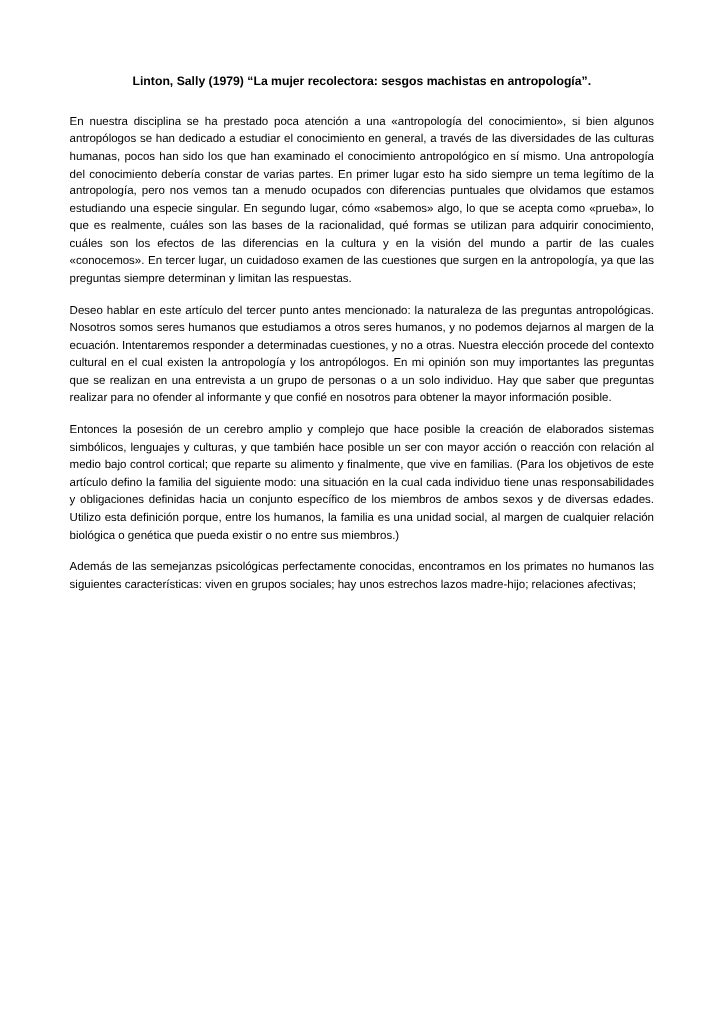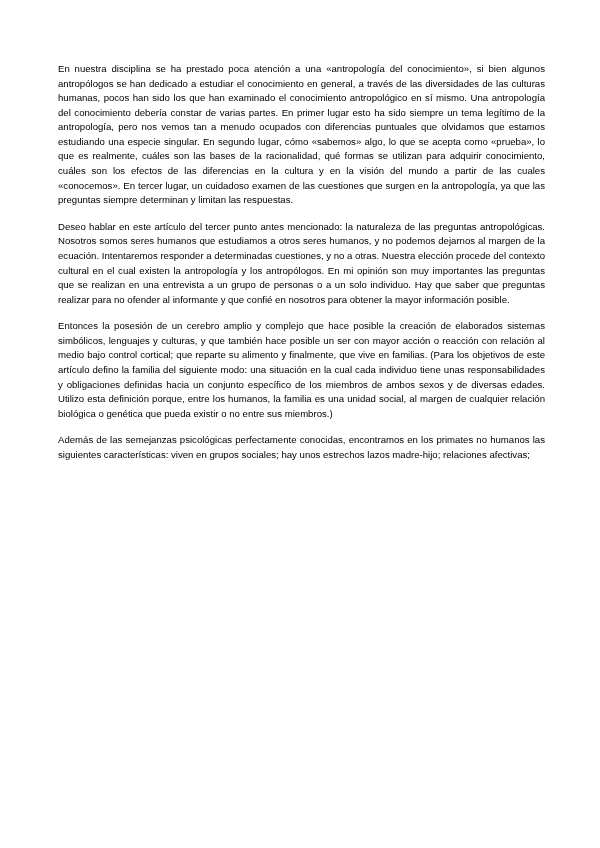--- a/index.html
+++ b/index.html
@@ -37,17 +37,18 @@
     hyphens: none;
   }
   .para:last-child {
     margin-bottom: 0;
   }
 </style>
 </head>
 <body>
 
 <div class="page">
+  <h1 class="doc-title">Linton, Sally (1979) “La mujer recolectora: sesgos machistas en antropología”.</h1>
   <p class="para">En nuestra disciplina se ha prestado poca atención a una «antropología del conocimiento», si bien algunos antropólogos se han dedicado a estudiar el conocimiento en general, a través de las diversidades de las culturas humanas, pocos han sido los que han examinado el conocimiento antropológico en sí mismo. Una antropología del conocimiento debería constar de varias partes. En primer lugar esto ha sido siempre un tema legítimo de la antropología, pero nos vemos tan a menudo ocupados con diferencias puntuales que olvidamos que estamos estudiando una especie singular. En segundo lugar, cómo «sabemos» algo, lo que se acepta como «prueba», lo que es realmente, cuáles son las bases de la racionalidad, qué formas se utilizan para adquirir conocimiento, cuáles son los efectos de las diferencias en la cultura y en la visión del mundo a partir de las cuales «conocemos». En tercer lugar, un cuidadoso examen de las cuestiones que surgen en la antropología, ya que las preguntas siempre determinan y limitan las respuestas.</p>
   <p class="para">Deseo hablar en este artículo del tercer punto antes mencionado: la naturaleza de las preguntas antropológicas. Nosotros somos seres humanos que estudiamos a otros seres humanos, y no podemos dejarnos al margen de la ecuación. Intentaremos responder a determinadas cuestiones, y no a otras. Nuestra elección procede del contexto cultural en el cual existen la antropología y los antropólogos. En mi opinión son muy importantes las preguntas que se realizan en una entrevista a un grupo de personas o a un solo individuo. Hay que saber que preguntas realizar para no ofender al informante y que confié en nosotros para obtener la mayor información posible.</p>
   <p class="para">Entonces la posesión de un cerebro amplio y complejo que hace posible la creación de elaborados sistemas simbólicos, lenguajes y culturas, y que también hace posible un ser con mayor acción o reacción con relación al medio bajo control cortical; que reparte su alimento y finalmente, que vive en familias. (Para los objetivos de este artículo defino la familia del siguiente modo: una situación en la cual cada individuo tiene unas responsabilidades y obligaciones definidas hacia un conjunto específico de los miembros de ambos sexos y de diversas edades. Utilizo esta definición porque, entre los humanos, la familia es una unidad social, al margen de cualquier relación biológica o genética que pueda existir o no entre sus miembros.)</p>
   <p class="para">Además de las semejanzas psicológicas perfectamente conocidas, encontramos en los primates no humanos las siguientes características: viven en grupos sociales; hay unos estrechos lazos madre-hijo; relaciones afectivas;</p>
 </div>
 
 </body></html>

